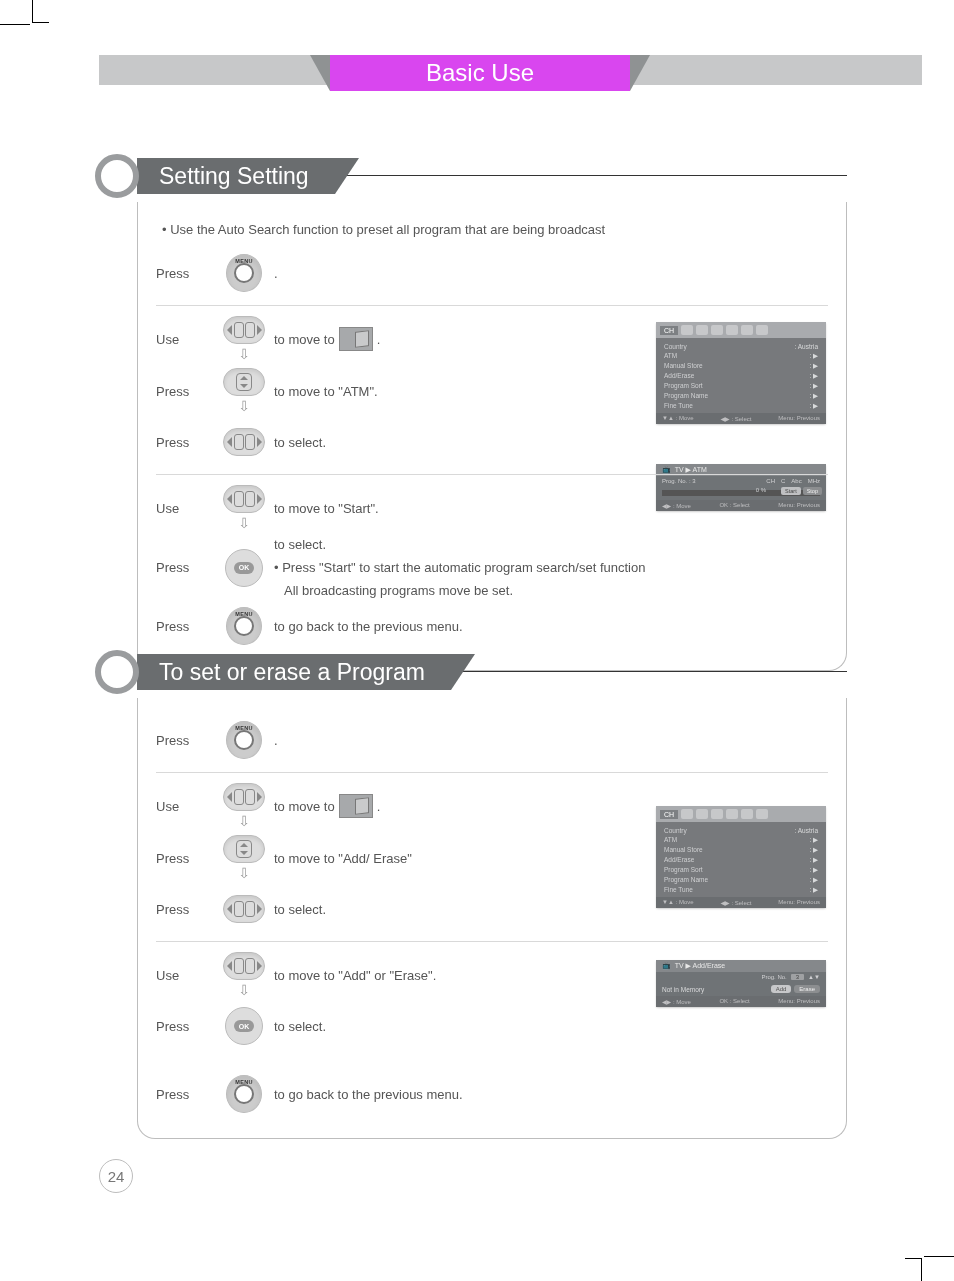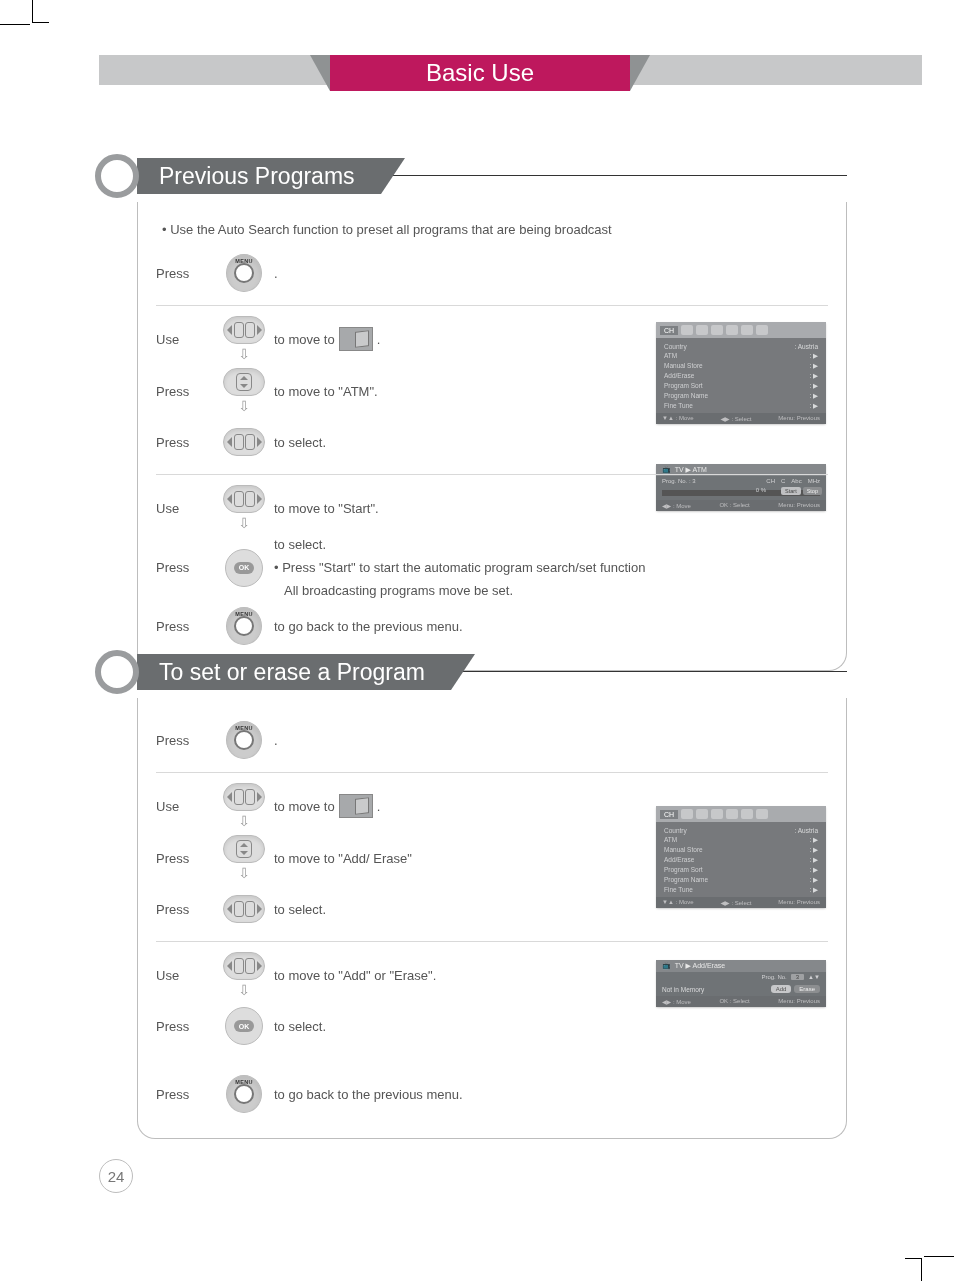--- a/index.html
+++ b/index.html
@@ -2,21 +2,21 @@
 <html><head>
 <meta charset="utf-8">
 <style>
   html,body{margin:0;padding:0;background:#fff;font-family:Arial,Helvetica,sans-serif;color:#4d4d4d}
   .page{width:954px;height:1281px;position:relative;background:#fff}
   .crop-tl{position:absolute;left:32px;top:0;width:16px;height:22px;border-left:1.5px solid #000;border-bottom:1.5px solid #000}
   .crop-tl2{position:absolute;left:0;top:24px;width:30px;height:18px;border-top:1.5px solid #000;}
   .crop-br{position:absolute;right:32px;bottom:0;width:16px;height:22px;border-right:1.5px solid #000;border-top:1.5px solid #000}
   .crop-br2{position:absolute;right:0;bottom:24px;width:30px;height:18px;border-bottom:1.5px solid #000}
   .topbar{position:absolute;top:55px;left:99px;right:32px;height:30px;background:#c7c8c9}
-  .toptab{position:absolute;top:55px;left:330px;width:300px;height:36px;background:#be185d;color:#fff;font-size:24px;display:flex;align-items:center;justify-content:center}
+  .toptab{position:absolute;top:55px;left:330px;width:300px;height:36px;background:#d946ef;color:#fff;font-size:24px;display:flex;align-items:center;justify-content:center}
   .toptab:before,.toptab:after{content:"";position:absolute;top:0;width:0;height:0}
   .toptab:before{left:-20px;border-top:36px solid #8f9293;border-left:20px solid transparent}
   .toptab:after{right:-20px;border-top:36px solid #8f9293;border-right:20px solid transparent}
   .section{position:absolute;left:99px;right:107px}
   .sec-head{position:relative;height:36px}
   .sec-marker{position:absolute;left:-4px;top:-4px;width:44px;height:44px;border-radius:50%;background:#fff;border:6px solid #9a9c9e;box-sizing:border-box;z-index:3}
   .sec-title{position:absolute;left:38px;top:0;height:36px;background:#6a6d6f;color:#fff;font-size:23px;display:flex;align-items:center;padding:0 26px 0 22px;z-index:2}
   .sec-title:after{content:"";position:absolute;right:-24px;top:0;border-top:36px solid #6a6d6f;border-right:24px solid transparent}
   .sec-rule{position:absolute;left:0;right:0;top:17px;border-top:1.5px solid #333;z-index:1}
   .sec-body{position:relative;margin:8px 0 0 38px;border:1.2px solid #bdbdbd;border-radius:0 0 18px 18px;border-top:none;padding:14px 18px 22px 18px;font-size:13px;color:#555;background:#fff}
@@ -81,24 +81,24 @@
   <div class="crop-br"></div>
   <div class="crop-br2"></div>
 
   <div class="topbar"></div>
   <div class="toptab">Basic Use</div>
 
   <div class="section" style="top:158px">
     <div class="sec-head">
       <div class="sec-rule"></div>
       <div class="sec-marker"></div>
-      <div class="sec-title">Previous Programs</div>
+      <div class="sec-title">Setting Setting</div>
     </div>
     <div class="sec-body">
-      <div class="intro">• Use the Auto Search function to preset all programs that are being broadcast</div>
+      <div class="intro">• Use the Auto Search function to preset all program that are being broadcast</div>
 
       <div class="osd" style="top:120px">
         <div class="hdr">
             <span class="t">CH</span>
           <span class="ico"></span>
             <span class="ico"></span>
             <span class="ico"></span>
             <span class="ico"></span>
             <span class="ico"></span>
             <span class="ico"></span>

